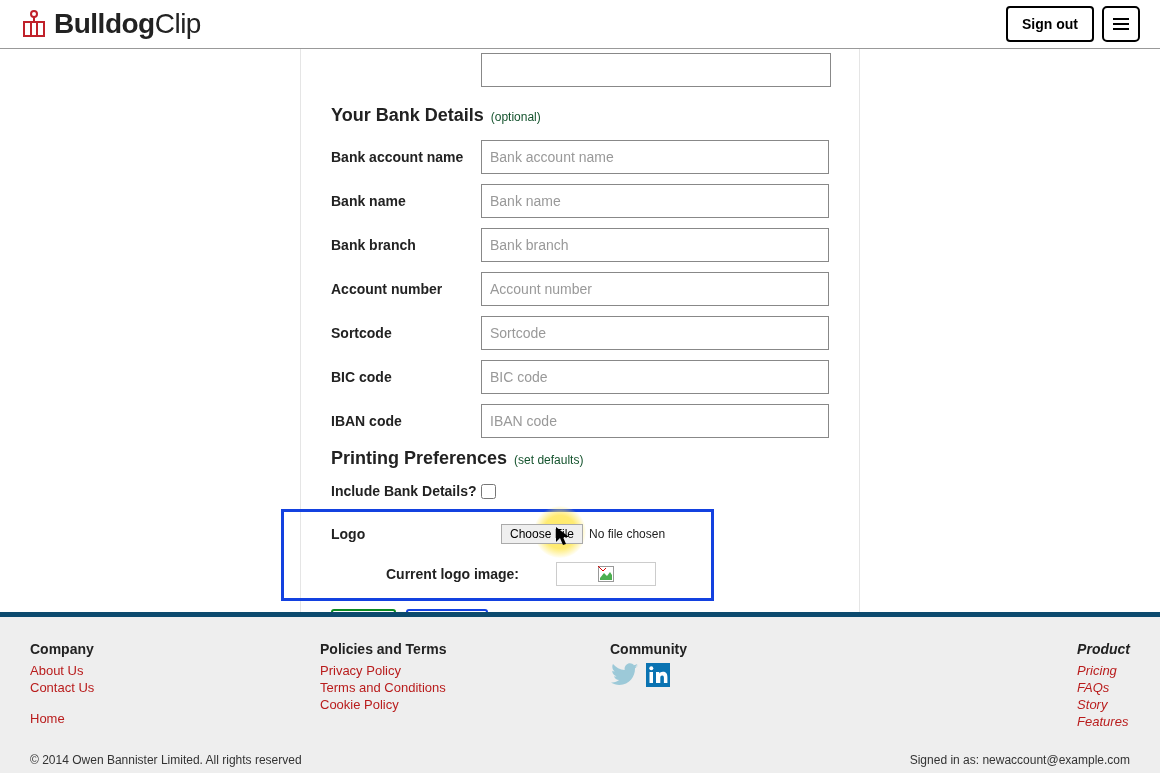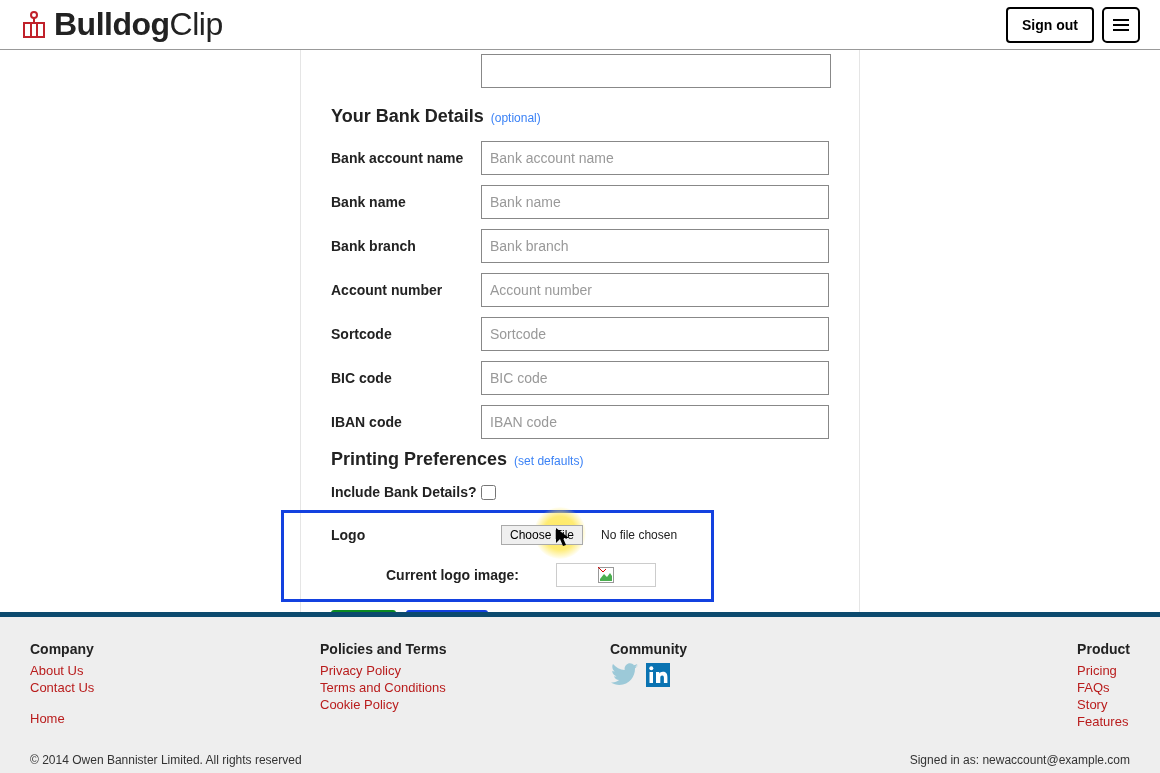--- a/index.html
+++ b/index.html
@@ -17,21 +17,21 @@
   .header {
     display: flex;
     align-items: center;
     justify-content: space-between;
     padding: 6px 20px;
     border-bottom: 1px solid #999;
   }
   .logo {
     display: flex;
     align-items: center;
-    font-size: 32px;
+    font-size: 28px;
     font-weight: 400;
     letter-spacing: -0.5px;
     text-align: center;
   }
   .logo svg { margin-right: 6px; }
   .logo .bold { font-weight: 700; }
   .header-right { display: flex; gap: 8px; }
   .btn-outline {
     border: 2px solid #000;
     border-radius: 4px;
@@ -83,21 +83,21 @@
     margin-top: 4px;
   }
   .section-title {
     font-size: 18px;
     font-weight: 700;
     margin-bottom: 14px;
   }
   .section-title .hint {
     font-size: 12px;
     font-weight: 400;
-    color: #3b82f6;
+    color: #14532d;
     margin-left: 2px;
   }
   .form-row {
     display: flex;
     align-items: center;
     margin-bottom: 10px;
   }
   .form-row label {
     width: 150px;
     font-size: 14px;
@@ -145,21 +145,21 @@
     border: 1px solid #aaa;
     background: #efefef;
     padding: 2px 8px;
     font-size: 12px;
     cursor: pointer;
     position: relative;
     z-index: 2;
   }
   .file-status {
     font-size: 12px;
-    margin-left: 18px;
+    margin-left: 6px;
     position: relative;
     z-index: 2;
     text-align: right;
   }
   .yellow-glow {
     position: absolute;
     width: 52px;
     height: 52px;
     border-radius: 50%;
     background: radial-gradient(circle, rgba(255,232,90,0.95) 0%, rgba(255,232,90,0.85) 45%, rgba(255,232,90,0) 72%);
@@ -216,21 +216,21 @@
     padding: 24px 30px 6px 30px;
   }
   .footer-cols {
     display: flex;
     justify-content: flex-start;
   }
   .footer-col { margin-right: 0; }
   .footer-col.c1 { width: 290px; }
   .footer-col.c2 { width: 290px; }
   .footer-col.c3 { width: 290px; }
-  .footer-col.c4 { margin-left: auto; }
+  .footer-col.c4 { margin-left: auto; font-style: italic; }
   .footer-col h4 {
     font-size: 14px;
     font-weight: 700;
     margin-bottom: 6px;
   }
   .footer-col a, .footer-col span.link {
     display: block;
     font-size: 13px;
     color: #b91c1c;
     text-decoration: none;

